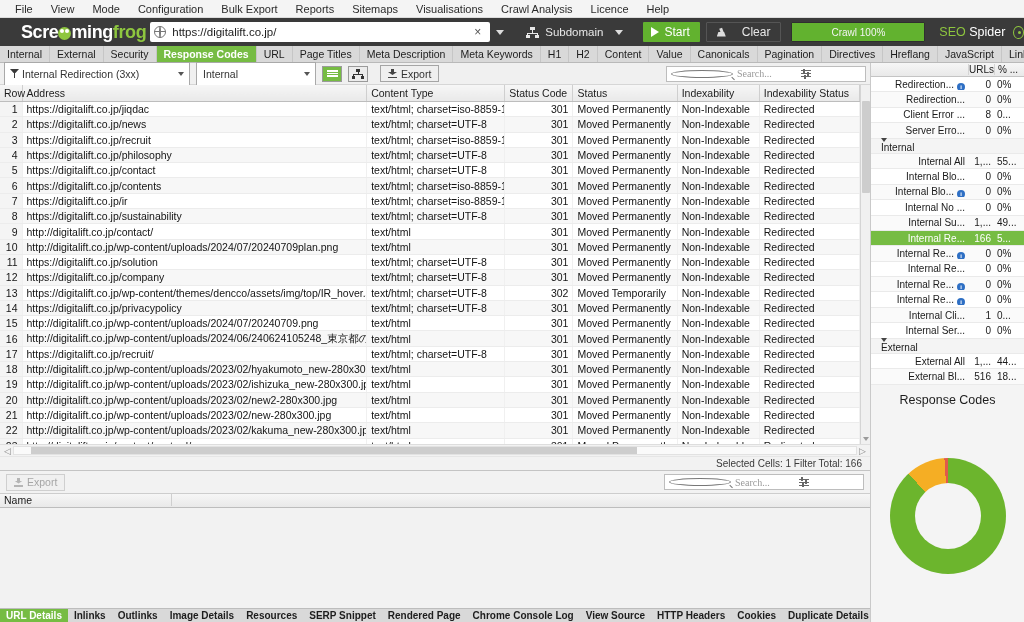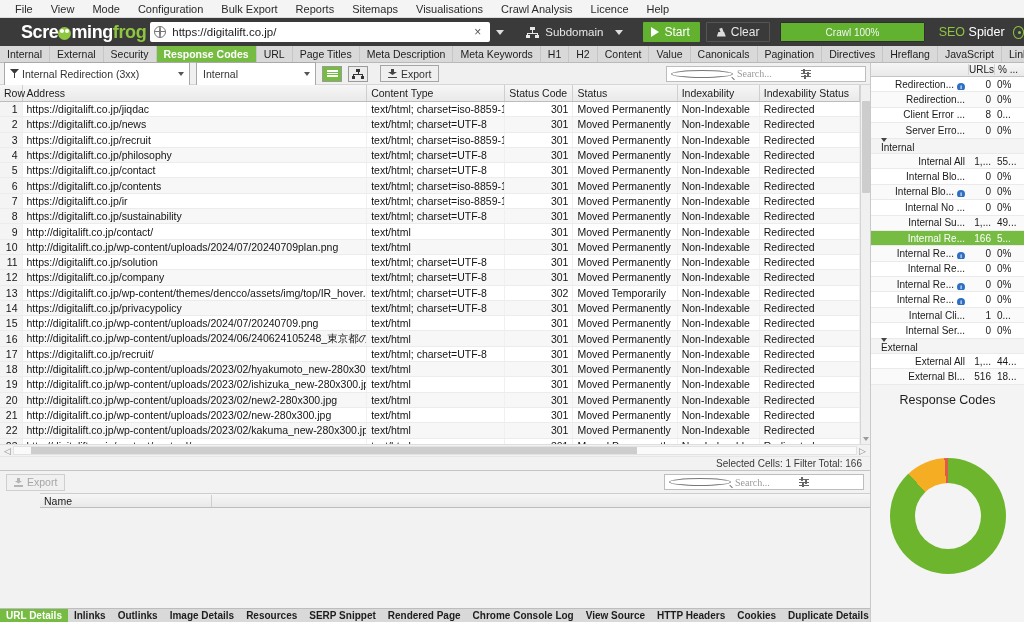--- a/index.html
+++ b/index.html
@@ -66,21 +66,21 @@
   .sitemap-ic i:nth-child(6){ left:0px; top:8px; width:4px; height:3px; }
   .sitemap-ic i:nth-child(7){ left:9px; top:8px; width:4px; height:3px; }
 
   .btn-start {
     height: 20px; background: #62b22f; color:#fff; display:flex; align-items:center;
     gap:5px; padding: 0 10px 0 8px; margin-left: 12px; font-size: 12px; border-radius: 1px;
   }
   .play-tri { width:0;height:0;border-top:5px solid transparent;border-bottom:5px solid transparent;border-left:8px solid #fff;}
   .btn-clear {
     height: 20px; background:#3a3a3a; color:#e8e8e8; display:flex; align-items:center;
-    gap:5px; padding: 0 10px; margin-left: 6px; font-size: 12px; border:1px solid #555; border-radius:1px;
+    gap:16px; padding: 0 10px; margin-left: 6px; font-size: 12px; border:1px solid #555; border-radius:1px;
   }
   .broom { width:9px;height:9px; position:relative; }
   .broom::before{content:"";position:absolute;left:3px;top:0;width:3px;height:5px;background:#ddd;transform:rotate(-20deg);}
   .broom::after{content:"";position:absolute;left:0px;top:4px;width:9px;height:5px;background:#ddd;clip-path:polygon(20% 0,80% 0,100% 100%,0 100%);}
   .progress-wrap {
     height:20px; width: 170px; margin-left: 10px; background:#62b22f; border:1px solid #2f2f2f;
     display:flex; align-items:center; justify-content:center; border-radius:1px;
   }
   .progress-wrap span { color:#f4f4f4; font-size:10px; }
   .seo-spider { margin-left: 14px; font-size: 12.5px; white-space:nowrap; }
@@ -203,21 +203,21 @@
   .statusline {
     height: 14px; background:#f2f2f2; display:flex; align-items:center; justify-content:flex-end;
     padding-right:8px; font-size:10px; color:#3a3a3a; flex:0 0 14px; border-top:1px solid #e6e6e6;
   }
 
   
   .lower { flex: 0 0 138px; display:flex; flex-direction:column; background:#f2f2f2; border-top:1px solid #c4c4c4;}
   .lower-toolbar { height:22px; display:flex; align-items:center; padding:3px 6px; }
   .export-btn.disabled { color:#a6a6a6; border-color:#cfcfcf; background:#f0f0f0; margin-left:0; }
   .export-btn.disabled .dl-ic::before,.export-btn.disabled .dl-ic::after,.export-btn.disabled .dl-base{background:#b5b5b5;}
-  .nv-head { display:flex; background:linear-gradient(#f6f6f6,#e9e9e9); border-top:1px solid #cdcdcd; border-bottom:1px solid #bdbdbd; height:15px; align-items:center;margin-left:40px;}
+  .nv-head { display:flex; background:linear-gradient(#f6f6f6,#e9e9e9); border-top:1px solid #cdcdcd; border-bottom:1px solid #bdbdbd; height:15px; align-items:flex-start;}
   .nv-head .c { font-size:10.5px; padding-left:4px; }
   .nv-head .c.n { width: 172px; border-right:1px solid #cfcfcf; }
   .nv-head .c.v { flex:1; }
   .nv-body { flex:1; background:#fff; border-bottom:1px solid #d8d8d8; display:flex; align-items:center; justify-content:center;}
   .nv-body span { color:#bdbdbd; font-size:15px; }
 
   
   .bottomtabs {
     height: 14px; background:#d9d9d9; display:flex; align-items:stretch; flex:0 0 14px;
     border-top:1px solid #bdbdbd;

